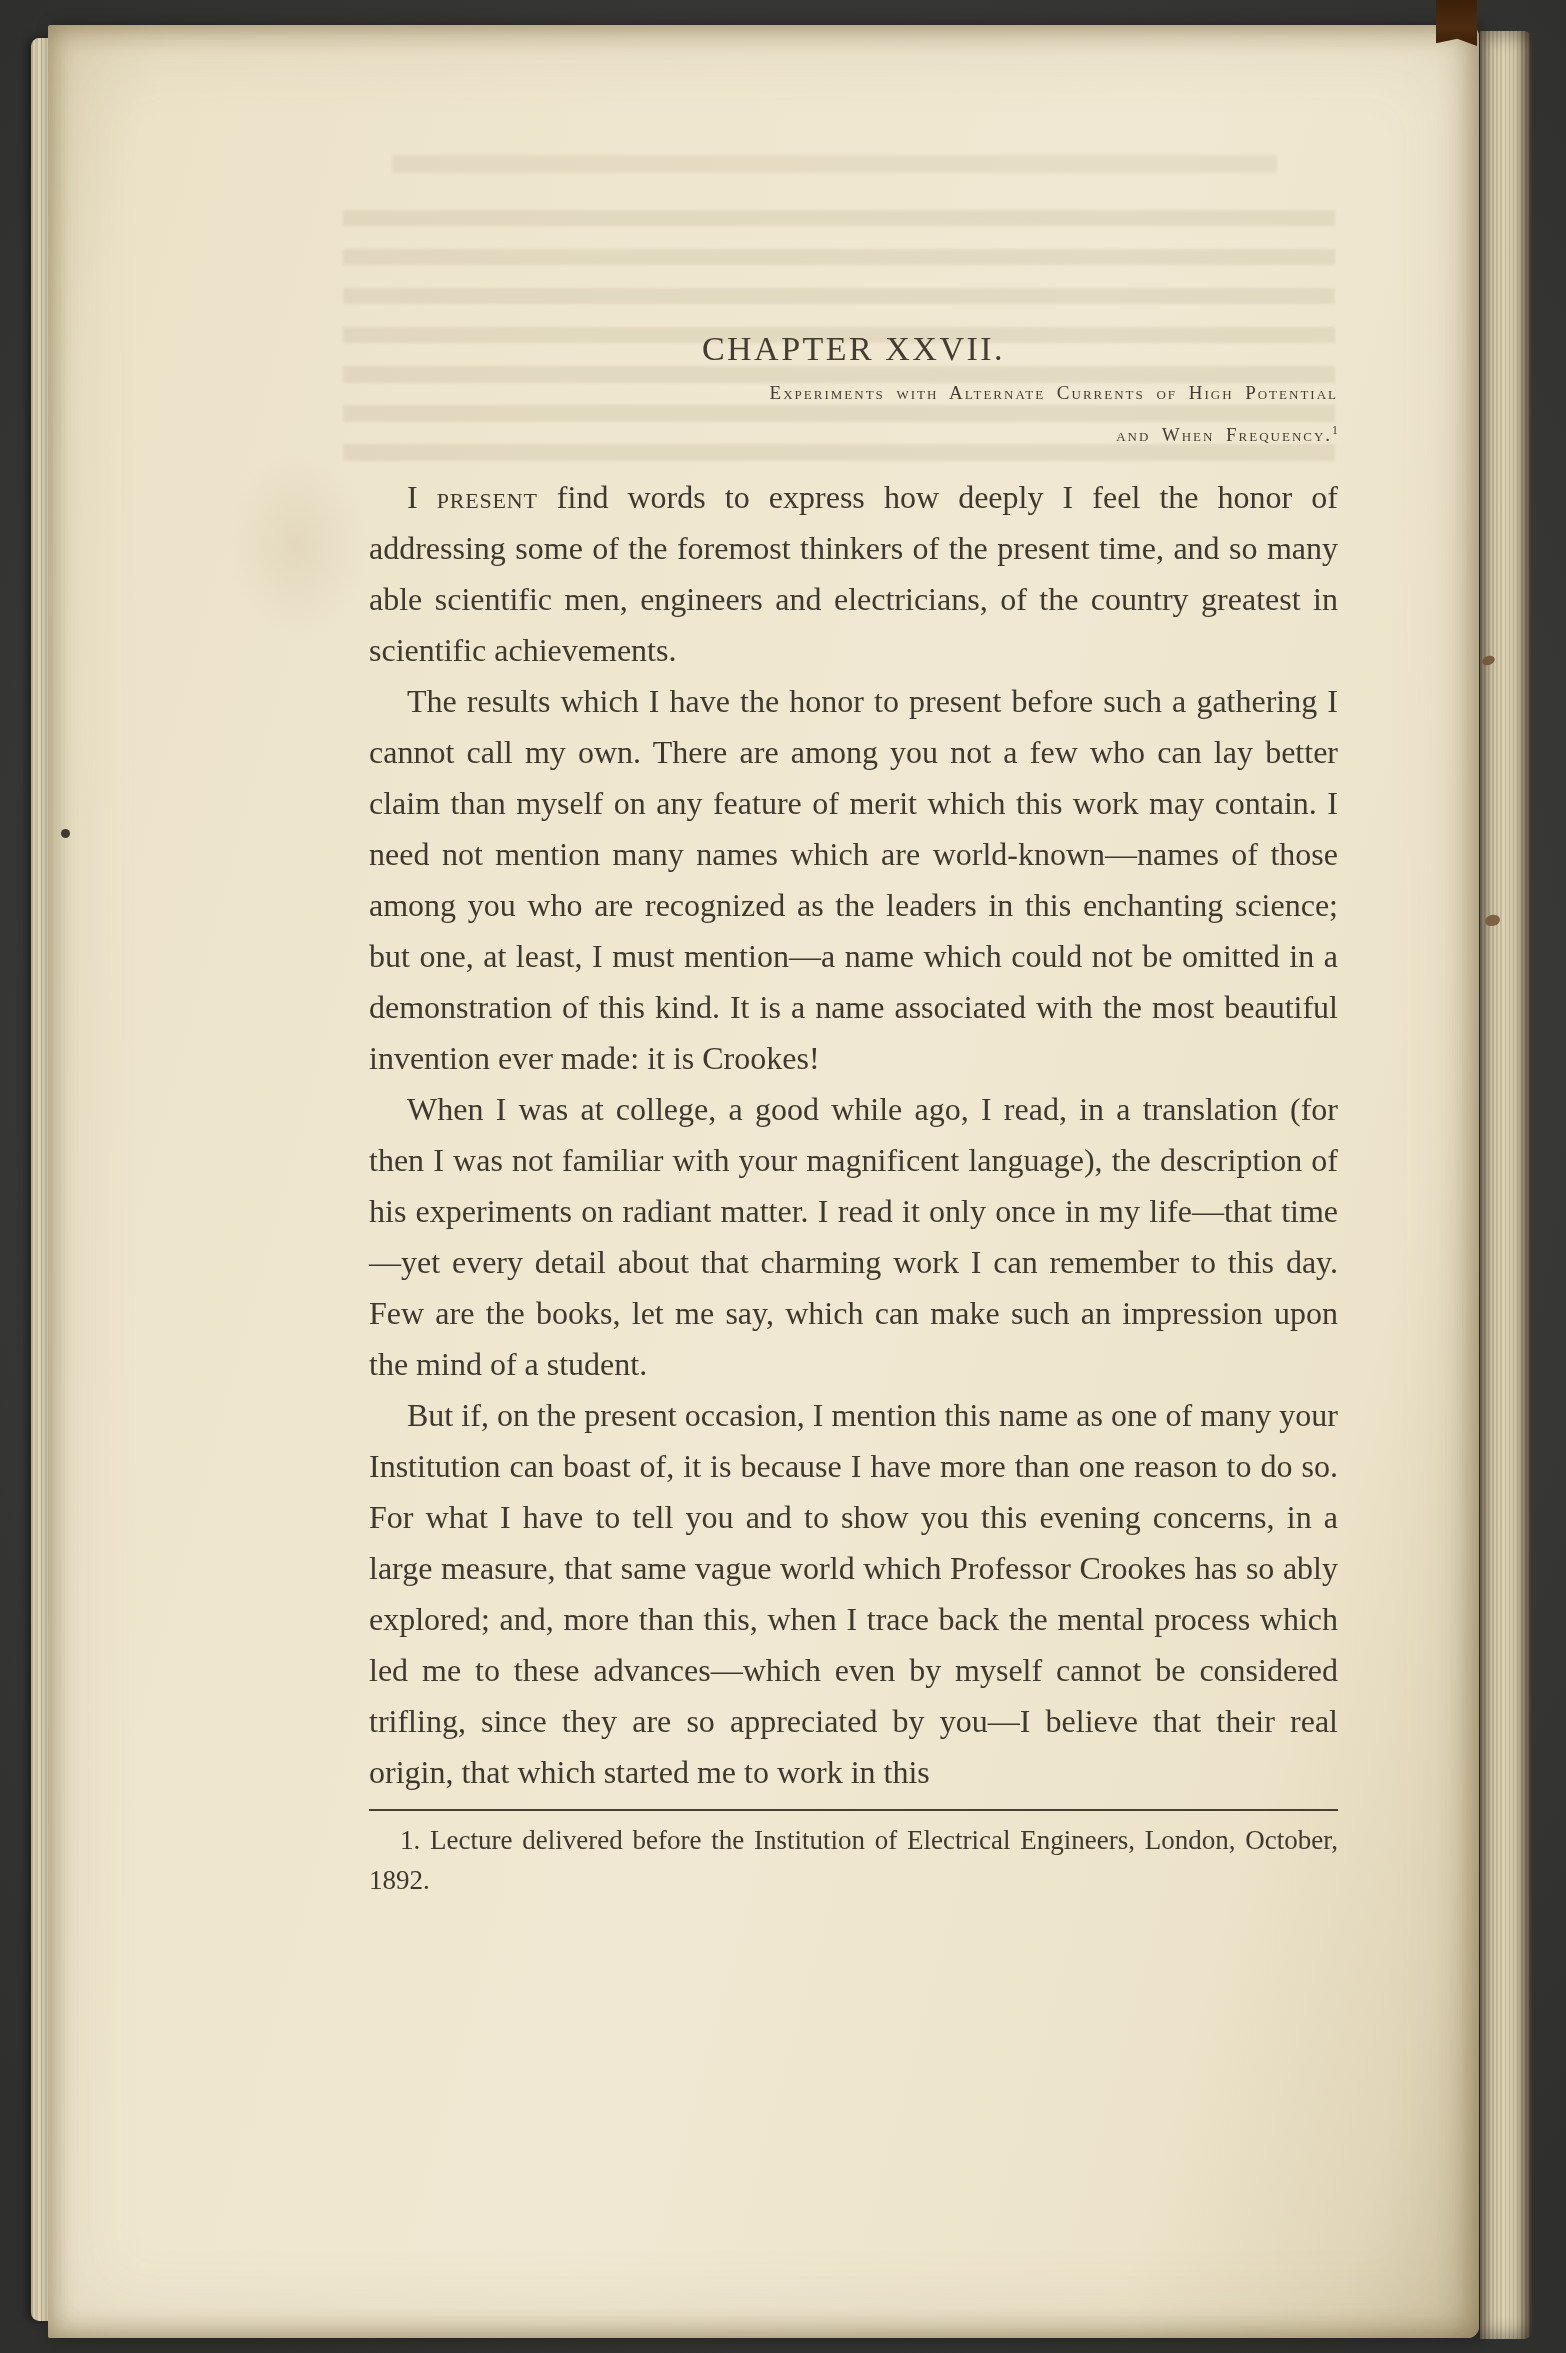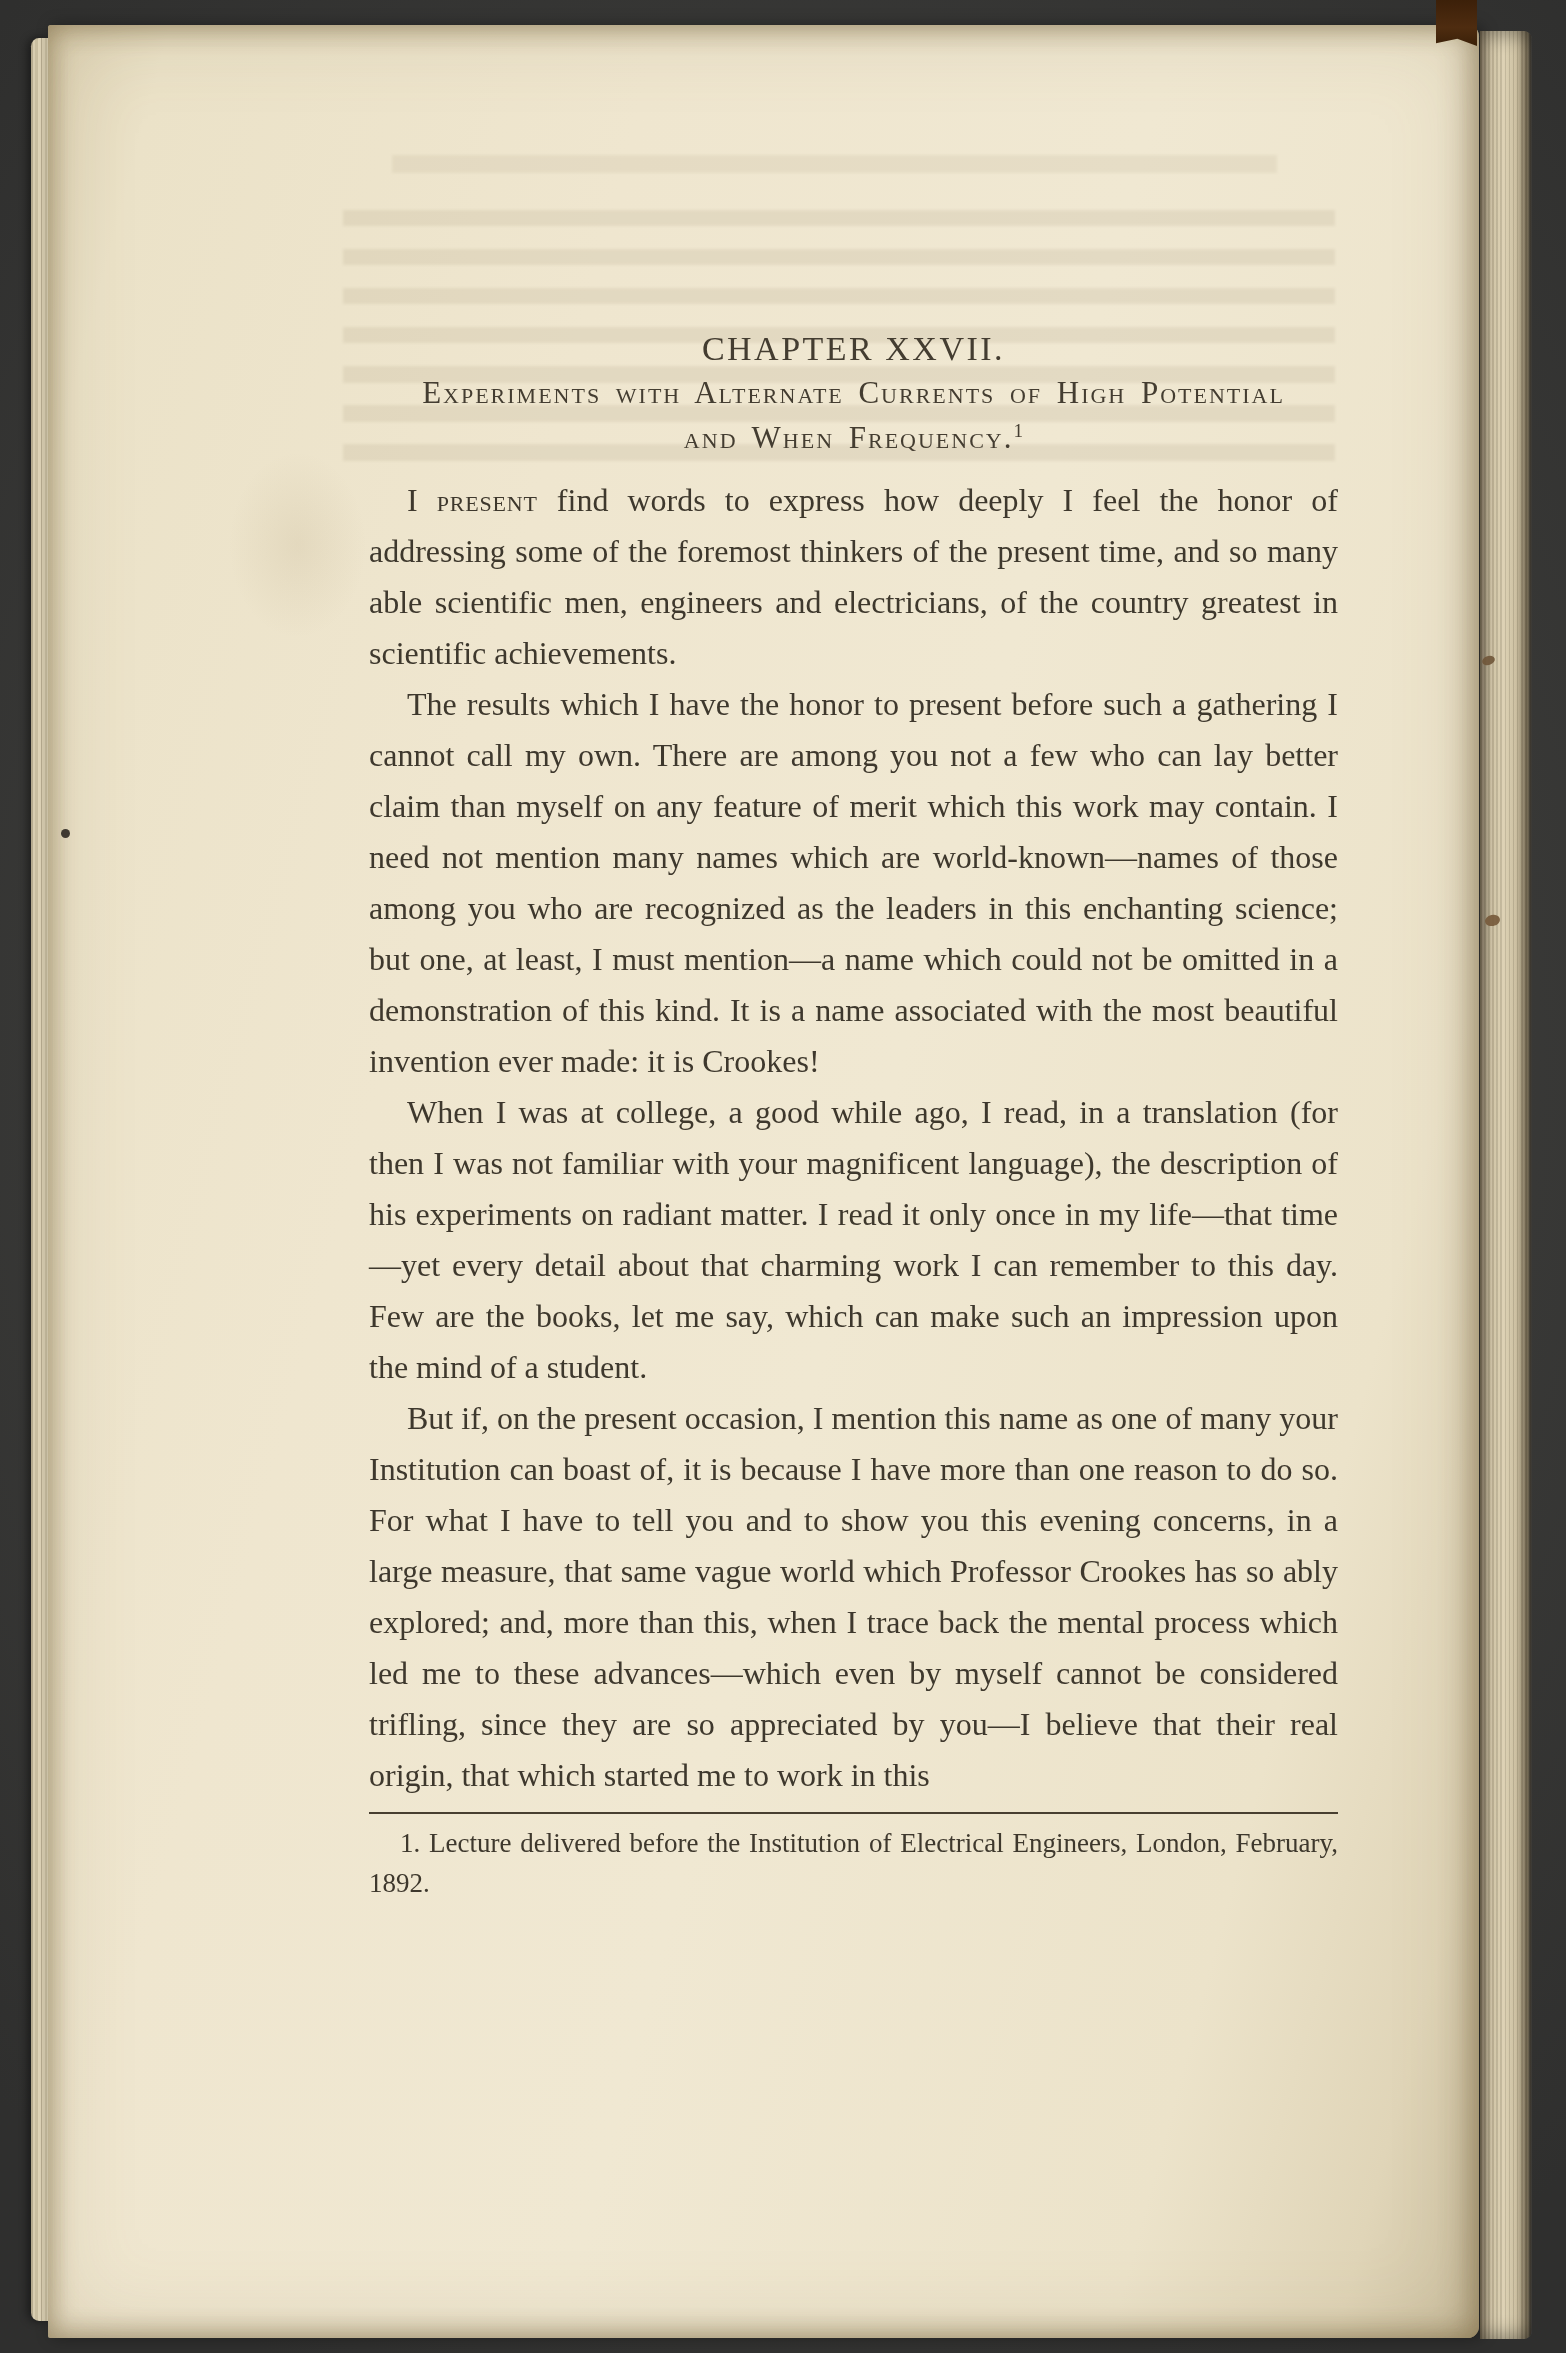--- a/index.html
+++ b/index.html
@@ -174,24 +174,24 @@
   }
   .chapter-title {
     font-size: 34px;
     font-weight: 400;
     text-align: center;
     letter-spacing: 2.5px;
     margin: 0 0 6px 0;
     color: #443d31;
   }
   .chapter-subtitle {
-    font-size: 31px;
+    font-size: 19px;
     font-weight: 400;
     font-variant: small-caps;
-    text-align: center;
+    text-align: right;
     letter-spacing: 2px;
     word-spacing: 4.9px;
     line-height: 38px;
     margin: 0 0 18px 0;
     color: #443d31;
   }
   .chapter-subtitle sup {
     font-size: 0.62em;
     vertical-align: super;
     letter-spacing: 0;
@@ -246,21 +246,21 @@
 
       <p>The results which I have the honor to present before such a gathering I cannot call my own. There are among you not a few who can lay better claim than myself on any feature of merit which this work may contain. I need not mention many names which are world-known—names of those among you who are recognized as the leaders in this enchanting science; but one, at least, I must mention—a name which could not be omitted in a demonstration of this kind. It is a name associated with the most beautiful invention ever made: it is Crookes!</p>
 
       <p>When I was at college, a good while ago, I read, in a translation (for then I was not familiar with your magnificent language), the description of his experiments on radiant matter. I read it only once in my life—that time—yet every detail about that charming work I can remember to this day. Few are the books, let me say, which can make such an impression upon the mind of a student.</p>
 
       <p>But if, on the present occasion, I mention this name as one of many your Institution can boast of, it is because I have more than one reason to do so. For what I have to tell you and to show you this evening concerns, in a large measure, that same vague world which Professor Crookes has so ably explored; and, more than this, when I trace back the mental process which led me to these advances—which even by myself cannot be considered trifling, since they are so appreciated by you—I believe that their real origin, that which started me to work in this</p>
     </div>
 
     <hr class="footnote-rule">
 
-    <p class="footnote">1. Lecture delivered before the Institution of Electrical Engineers, London, February, 1892.</p>
+    <p class="footnote">1. Lecture delivered before the Institution of Electrical Engineers, London, October, 1892.</p>
   </div>
 </div>
 
 <div class="edges-right"></div>
 <div class="bookmark"></div>
 <div class="speck-dot"></div>
 <div class="thread-mark-1"></div>
 <div class="thread-mark-2"></div>
 
 

